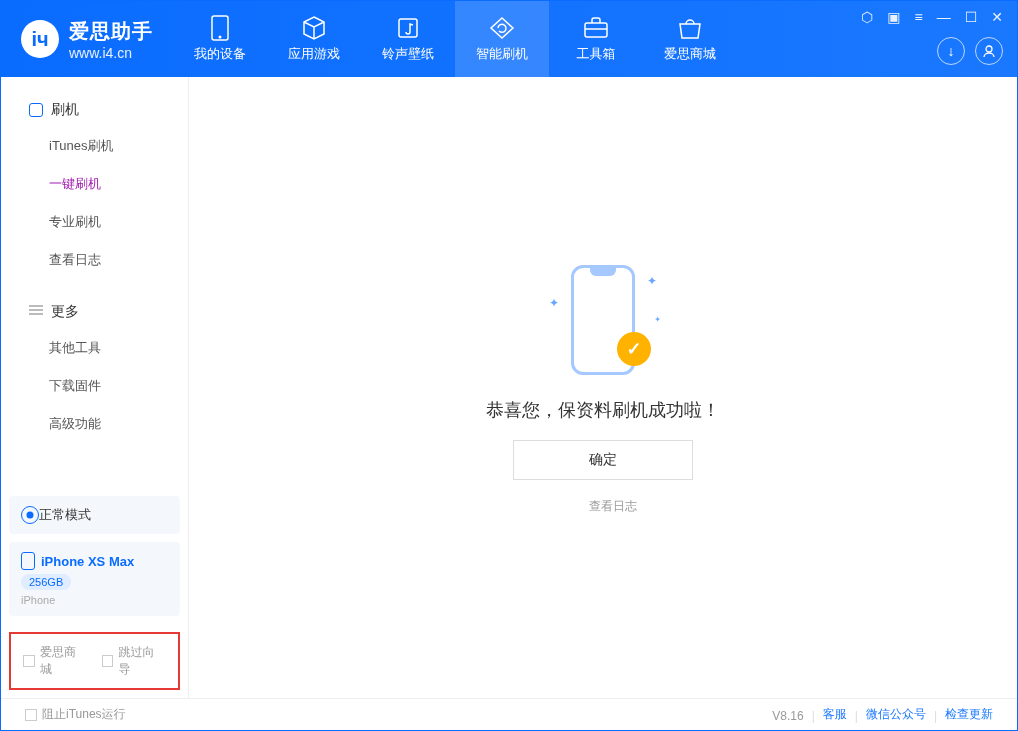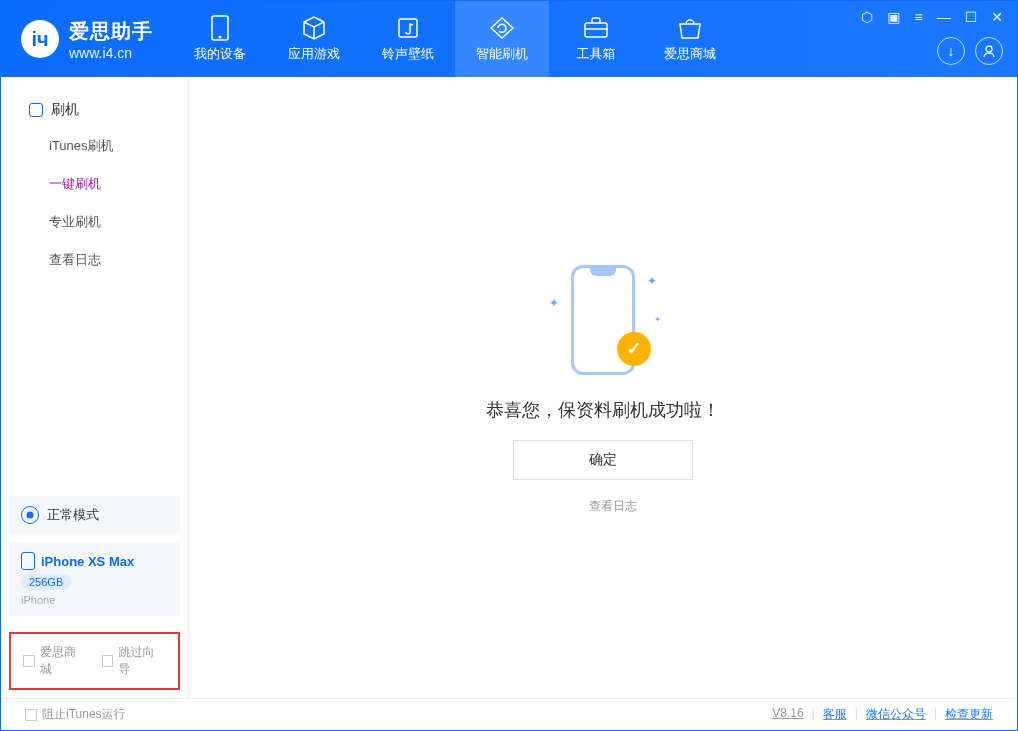--- a/index.html
+++ b/index.html
@@ -23,21 +23,21 @@
 .body { flex: 1; display: flex; min-height: 0; }
 .sidebar { width: 188px; background: #fff; border-right: 1px solid #eee; display: flex; flex-direction: column; }
 .side-section { padding: 16px 0 0 0; }
 .side-header { display: flex; align-items: center; gap: 8px; padding: 8px 28px; font-size: 14px; color: #333; }
 .side-header .ic { width: 14px; height: 14px; border: 1.5px solid #0a6cff; border-radius: 3px; }
 .side-header .ic.more { border: none; display: flex; flex-direction: column; gap: 2px; }
 .side-header .ic.more i { height: 2px; background: #bbb; }
 .side-item { padding: 10px 20px 10px 48px; font-size: 13px; color: #555; cursor: pointer; }
 .side-item.active { color: #a21caf; }
 .device-boxes { margin-top: auto; padding: 8px; }
-.device-box { background: #f4f8fc; border-radius: 4px; padding: 10px 12px; margin-bottom: 8px; font-size: 13px; color: #333; display: flex; align-items: flex-start; gap: 8px; }
+.device-box { background: #f4f8fc; border-radius: 4px; padding: 10px 12px; margin-bottom: 8px; font-size: 13px; color: #333; display: flex; align-items: flex-start; gap: 0; }
 .device-box .dot { width: 18px; height: 18px; border: 1.5px solid #0a6cff; border-radius: 50%; position: relative; }
 .device-box .dot::after { content: ''; width: 7px; height: 7px; background: #0a6cff; border-radius: 50%; position: absolute; top: 50%; left: 50%; transform: translate(-50%, -50%); }
 .device-info { background: #f4f8fc; border-radius: 4px; padding: 10px 12px; font-size: 13px; }
 .device-name { color: #0a6cff; font-weight: bold; display: flex; align-items: center; gap: 6px; }
 .device-name .ph { width: 14px; height: 18px; border: 1.5px solid #0a6cff; border-radius: 3px; }
 .device-cap { display: inline-block; background: #e0ecff; color: #0a6cff; font-size: 11px; padding: 2px 8px; border-radius: 10px; margin-top: 4px; }
 .device-type { color: #aaa; font-size: 11px; margin-top: 4px; }
 .checkbox-row { border: 2px solid #e53935; padding: 10px 12px; margin: 8px; display: flex; gap: 14px; font-size: 12px; color: #999; }
 .cb { display: flex; align-items: center; gap: 5px; cursor: pointer; }
 .cb .box { width: 12px; height: 12px; border: 1px solid #ccc; }
@@ -48,21 +48,21 @@
 .check-badge { width: 34px; height: 34px; background: #ffb300; border-radius: 50%; position: absolute; right: 12px; bottom: 14px; display: flex; align-items: center; justify-content: center; color: #fff; font-size: 18px; font-weight: bold; }
 .sparkle { position: absolute; font-size: 12px; color: #6aa8ff; }
 .sparkle.s1 { left: 6px; top: 36px; }
 .sparkle.s2 { right: 6px; top: 14px; }
 .sparkle.s3 { right: 2px; bottom: 56px; font-size: 8px; }
 .success-text { font-size: 18px; color: #333; }
 .ok-btn { width: 180px; height: 40px; border: 1px solid #ddd; background: #fff; font-size: 14px; color: #333; cursor: pointer; }
 .log-link { font-size: 12px; color: #999; cursor: pointer; margin-left: 20px; }
 .footer { height: 32px; border-top: 1px solid #eee; display: flex; align-items: center; padding: 0 24px; font-size: 12px; color: #999; }
 .footer .cb { color: #999; }
-.footer-right { margin-left: auto; display: flex; align-items: flex-start; gap: 8px; text-decoration: underline; }
+.footer-right { margin-left: auto; display: flex; align-items: flex-end; gap: 8px; }
 .footer-right .ver { color: #999; }
 .footer-right .sep { color: #ddd; }
 .footer-right .lnk { color: #1a78ff; cursor: pointer; }
 </style>
 </head>
 <body>
 
 <div class="window">
   <div class="header">
     <div class="logo-area">
@@ -152,20 +152,33 @@
       <div class="side-section">
         <div class="side-header">
           <span class="ic"></span>
           <span>刷机</span>
         </div>
         <div class="side-item">iTunes刷机</div>
         <div class="side-item active">一键刷机</div>
         <div class="side-item">专业刷机</div>
         <div class="side-item">查看日志</div>
       </div>
+      <div class="side-section">
+        <div class="side-header">
+          <span class="ic more">
+              <i></i>
+              <i></i>
+              <i></i>
+            </span>
+          <span>更多</span>
+        </div>
+        <div class="side-item">其他工具</div>
+        <div class="side-item">下载固件</div>
+        <div class="side-item">高级功能</div>
+      </div>
 
       <div class="device-boxes">
         <div class="device-box">
           <span class="dot"></span>
           <span>正常模式</span>
         </div>
         <div class="device-info">
           <div class="device-name">
             <span class="ph"></span>
             <span>iPhone XS Max</span>

